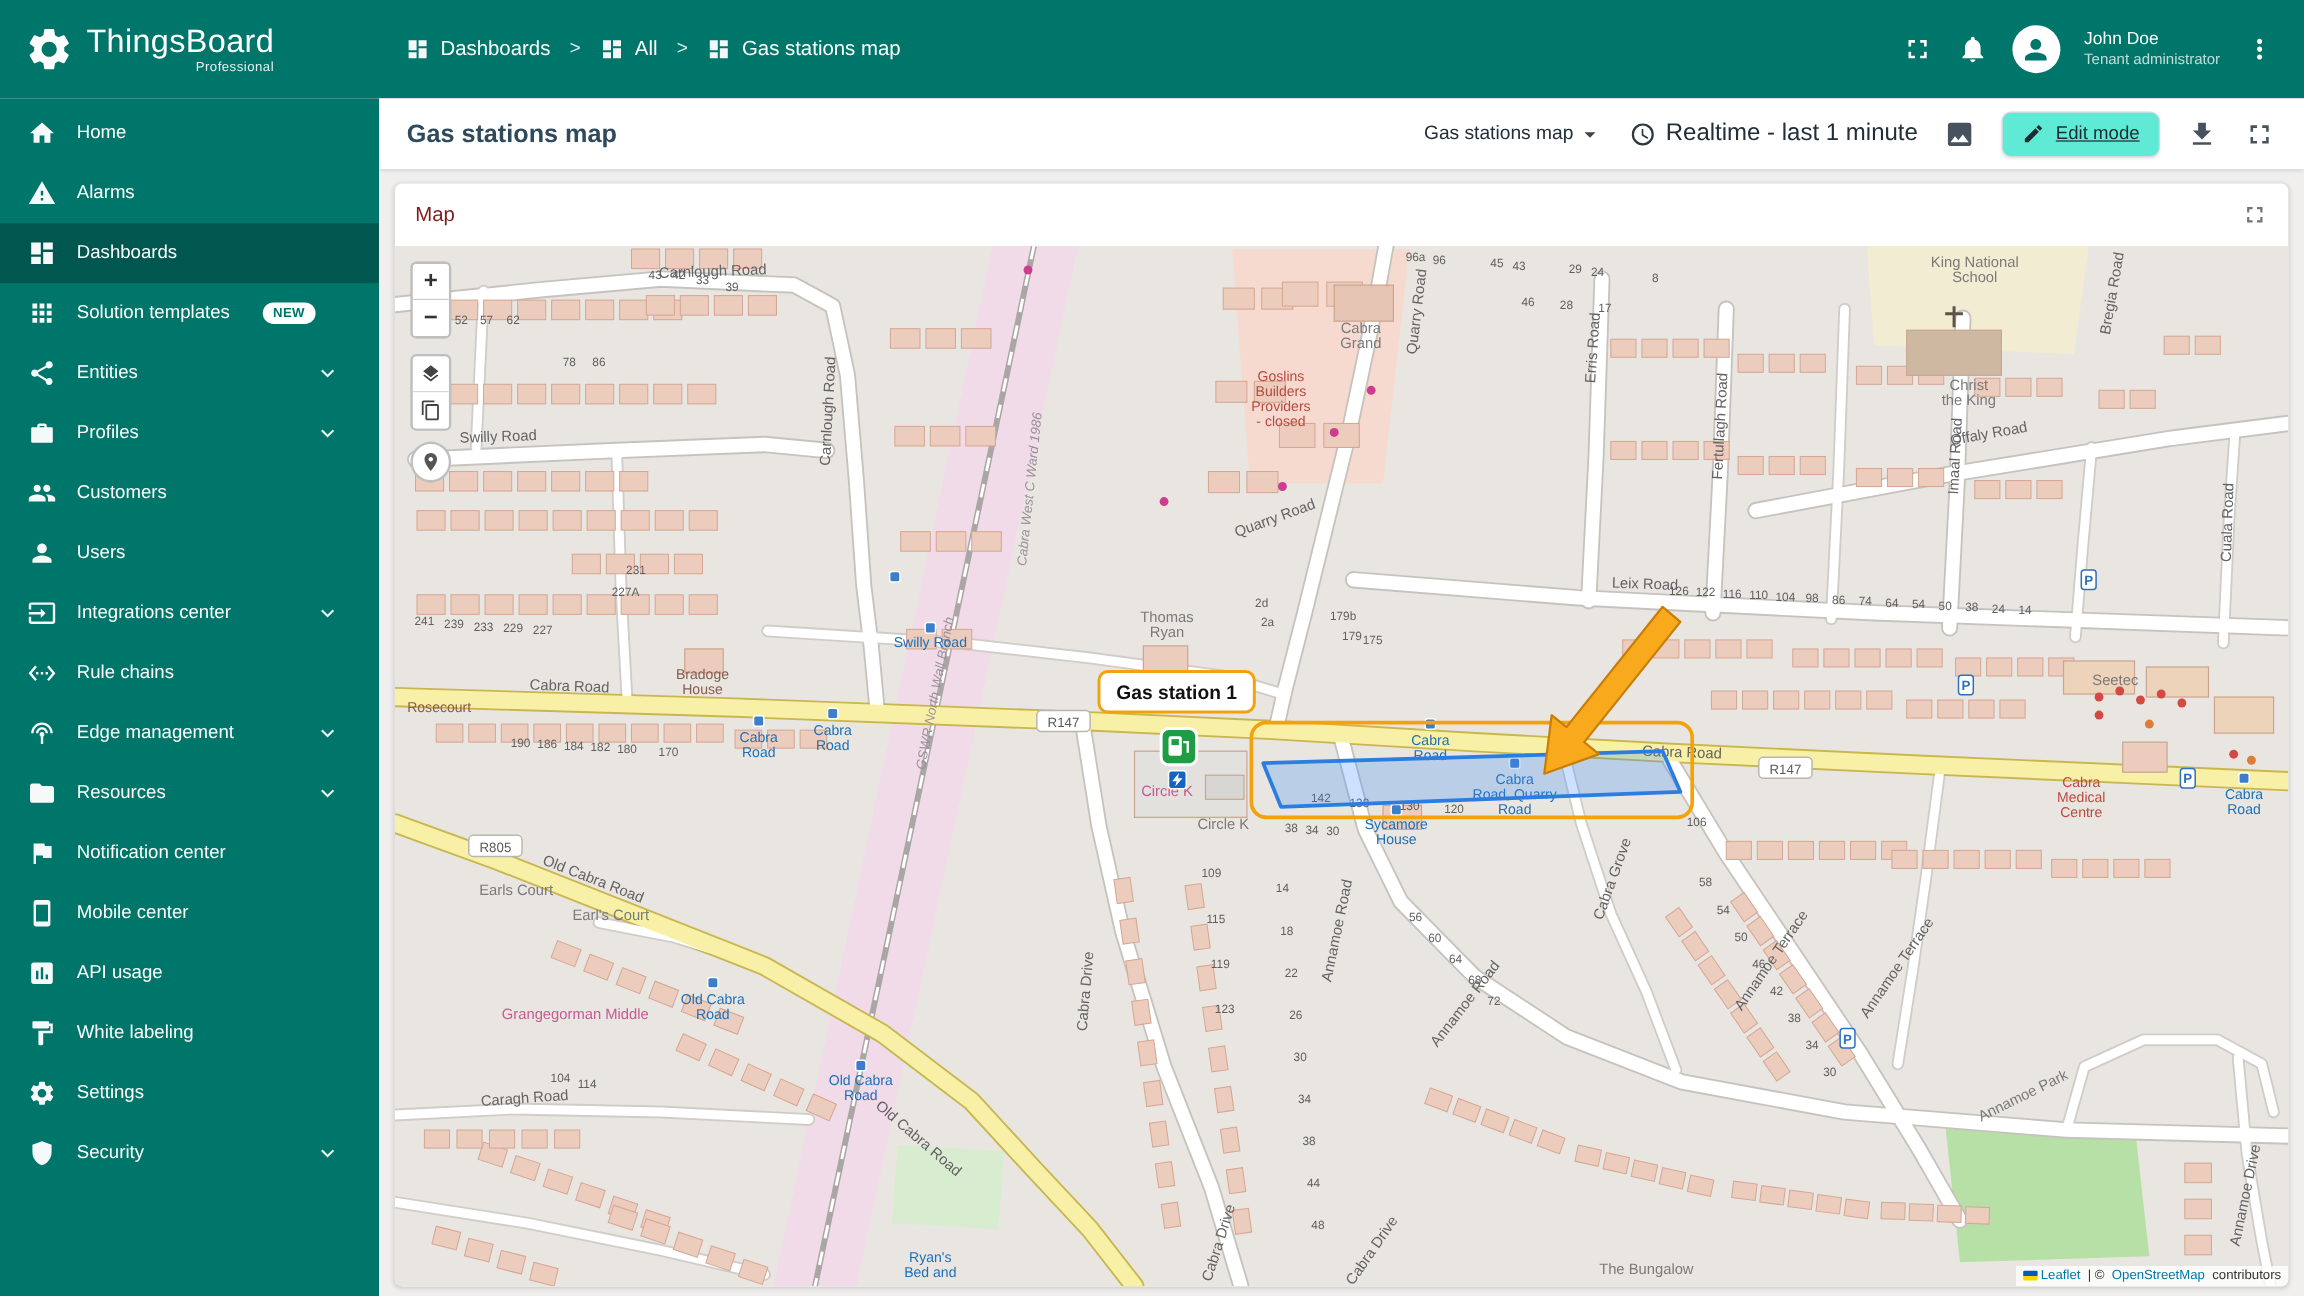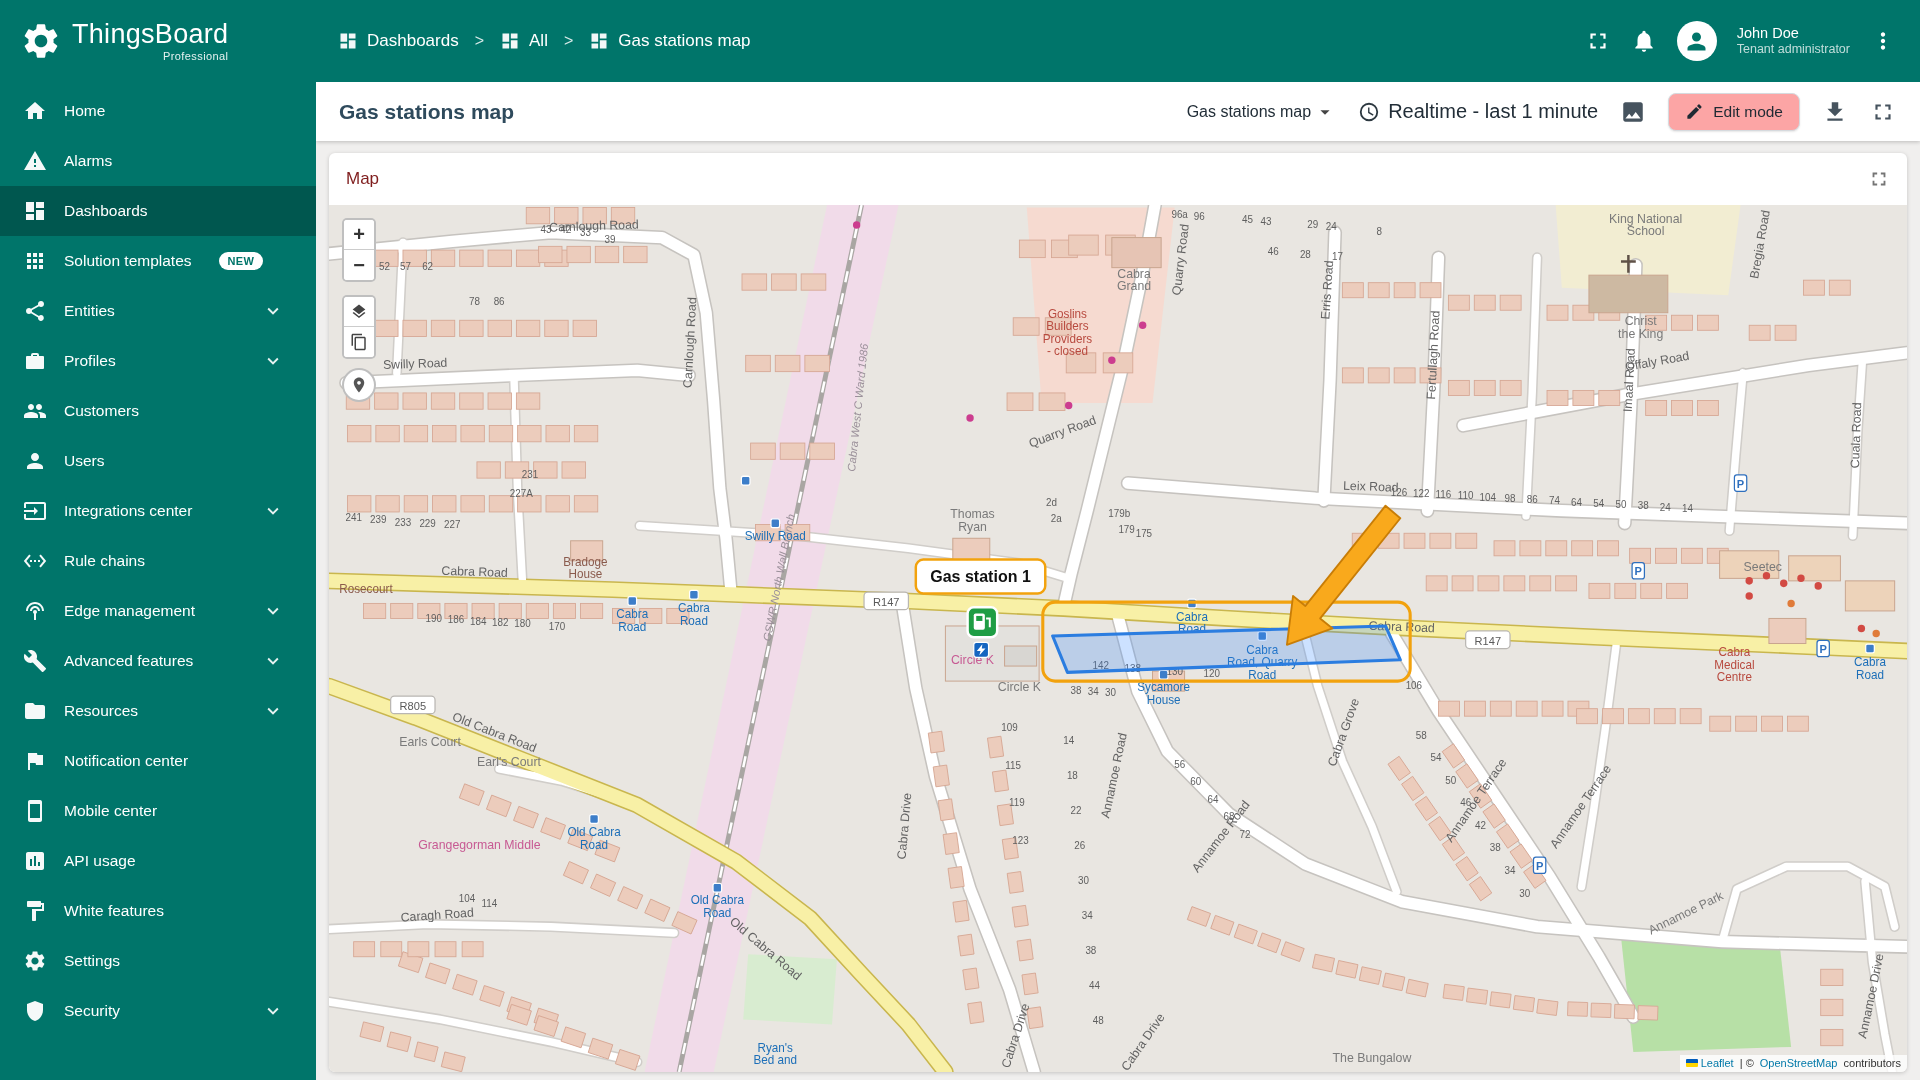--- a/index.html
+++ b/index.html
@@ -41,21 +41,21 @@
   
   main{grid-row:2;display:flex;flex-direction:column;overflow:hidden;background:#f0efee;}
   .toolbar{height:59px;background:#fff;display:flex;align-items:center;padding:0 24px 0 23px;box-shadow:0 1px 4px rgba(0,0,0,.22);position:relative;z-index:3;}
   .toolbar h1{margin:0;font-size:21px;font-weight:bold;color:#2e4a5c;}
   .toolbar-right{margin-left:auto;display:flex;align-items:center;gap:22px;color:#222e38;}
   .state-select{display:flex;align-items:center;gap:3px;font-size:16px;cursor:pointer;}
   .caret{width:22px;height:22px;color:#444;}
   .timewindow{display:flex;align-items:center;gap:8px;font-size:20px;cursor:pointer;}
   .timewindow .tw-icon{width:22px;height:22px;color:#2c3840;}
   .icon-btn.dark{color:#46535e;}
-  .edit-btn{display:flex;align-items:center;gap:9px;height:38px;padding:0 16px;background:#fca5a5;border:1px solid #d6dade;border-radius:8px;font-size:15.5px;color:#1f2a33;box-shadow:0 1px 2px rgba(0,0,0,.1);}
+  .edit-btn{display:flex;align-items:center;gap:9px;height:38px;padding:0 16px;background:#5eead4;border:1px solid #d6dade;border-radius:8px;font-size:15.5px;color:#1f2a33;box-shadow:0 1px 2px rgba(0,0,0,.1);text-decoration:underline;}
   .edit-btn [data-icon]{width:19px;height:19px;}
 
   
   .dash-area{flex:1;padding:12px 13px 8px 13px;overflow:hidden;}
   .widget{background:#fff;height:100%;border-radius:6px;box-shadow:0 1px 4px rgba(0,0,0,.18);display:flex;flex-direction:column;overflow:hidden;}
   .widget-header{height:52px;flex:none;display:flex;align-items:center;justify-content:space-between;padding:0 17px;font-size:17px;color:#7f1d1d;}
   .widget-expand{width:22px;height:22px;color:#757575;}
   .map-wrap{flex:1;position:relative;overflow:hidden;}
   .map-wrap svg.mapsvg{position:absolute;inset:0;width:100%;height:100%;display:block;}
   svg.mapsvg text{font-family:"Liberation Sans",sans-serif;}
@@ -250,33 +250,20 @@
           </svg>
         </span>
         <span class="side-label">Edge management</span>
         <span class="chev" data-icon="chevron-down">
           <svg viewBox="0 0 24 24" aria-hidden="true">
             <path fill="currentColor" d="M7.41 8.59 12 13.17l4.59-4.58L18 10l-6 6-6-6z"></path>
           </svg>
         </span>
       </div>
       <div class="side-item">
-        <span class="side-icon" data-icon="advanced">
-          <svg viewBox="0 0 24 24" aria-hidden="true">
-            <path fill="currentColor" d="m22.7 19-9.1-9.1c.9-2.3.4-5-1.5-6.9-2-2-5-2.4-7.4-1.3L9 6 6 9 1.6 4.7C.4 7.1.9 10.1 2.9 12.1c1.9 1.9 4.6 2.4 6.9 1.5l9.1 9.1c.4.4 1 .4 1.4 0l2.3-2.3c.5-.4.5-1.1.1-1.4z"></path>
-          </svg>
-        </span>
-        <span class="side-label">Advanced features</span>
-        <span class="chev" data-icon="chevron-down">
-          <svg viewBox="0 0 24 24" aria-hidden="true">
-            <path fill="currentColor" d="M7.41 8.59 12 13.17l4.59-4.58L18 10l-6 6-6-6z"></path>
-          </svg>
-        </span>
-      </div>
-      <div class="side-item">
         <span class="side-icon" data-icon="resources">
           <svg viewBox="0 0 24 24" aria-hidden="true">
             <path fill="currentColor" d="M10 4H4c-1.1 0-2 .9-2 2v12c0 1.1.9 2 2 2h16c1.1 0 2-.9 2-2V8c0-1.1-.9-2-2-2h-8l-2-2z"></path>
           </svg>
         </span>
         <span class="side-label">Resources</span>
         <span class="chev" data-icon="chevron-down">
           <svg viewBox="0 0 24 24" aria-hidden="true">
             <path fill="currentColor" d="M7.41 8.59 12 13.17l4.59-4.58L18 10l-6 6-6-6z"></path>
           </svg>
@@ -305,21 +292,21 @@
           </svg>
         </span>
         <span class="side-label">API usage</span>
       </div>
       <div class="side-item">
         <span class="side-icon" data-icon="white-labeling">
           <svg viewBox="0 0 24 24" aria-hidden="true">
             <path fill="currentColor" d="M18 4V3c0-.55-.45-1-1-1H5c-.55 0-1 .45-1 1v4c0 .55.45 1 1 1h12c.55 0 1-.45 1-1V6h1v4H9v11c0 .55.45 1 1 1h2c.55 0 1-.45 1-1v-9h8V4h-3z"></path>
           </svg>
         </span>
-        <span class="side-label">White features</span>
+        <span class="side-label">White labeling</span>
       </div>
       <div class="side-item">
         <span class="side-icon" data-icon="settings">
           <svg viewBox="0 0 24 24" aria-hidden="true">
             <path fill="currentColor" d="M19.14 12.94c.04-.3.06-.61.06-.94 0-.32-.02-.64-.07-.94l2.03-1.58c.18-.14.23-.41.12-.61l-1.92-3.32c-.12-.22-.37-.29-.59-.22l-2.39.96c-.5-.38-1.03-.7-1.62-.94l-.36-2.54c-.04-.24-.24-.41-.48-.41h-3.84c-.24 0-.43.17-.47.41l-.36 2.54c-.59.24-1.13.57-1.62.94l-2.39-.96c-.22-.08-.47 0-.59.22L2.74 8.87c-.12.21-.08.47.12.61l2.03 1.58c-.05.3-.09.63-.09.94s.02.64.07.94l-2.03 1.58c-.18.14-.23.41-.12.61l1.92 3.32c.12.22.37.29.59.22l2.39-.96c.5.38 1.03.7 1.62.94l.36 2.54c.05.24.24.41.48.41h3.84c.24 0 .44-.17.47-.41l.36-2.54c.59-.24 1.13-.56 1.62-.94l2.39.96c.22.08.47 0 .59-.22l1.92-3.32c.12-.22.07-.47-.12-.61l-2.01-1.58zM12 15.6c-1.98 0-3.6-1.62-3.6-3.6s1.62-3.6 3.6-3.6 3.6 1.62 3.6 3.6-1.62 3.6-3.6 3.6z"></path>
           </svg>
         </span>
         <span class="side-label">Settings</span>
       </div>
       <div class="side-item">

